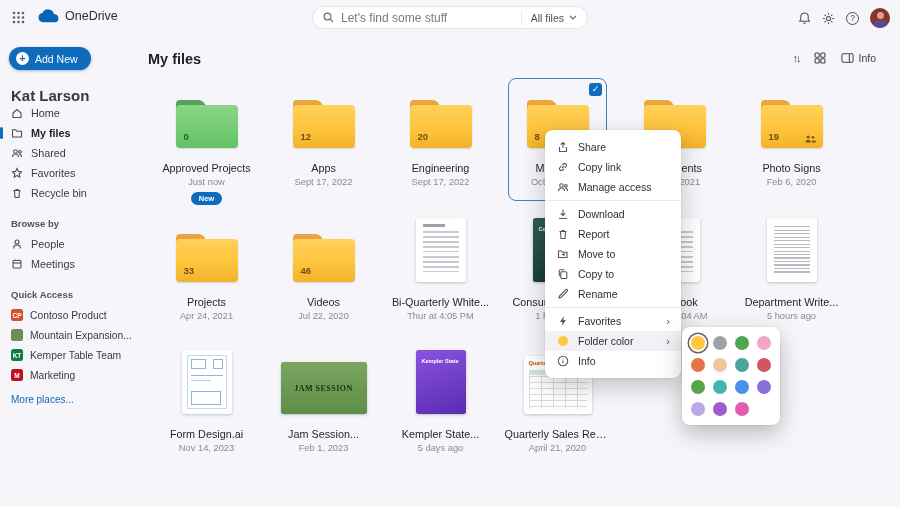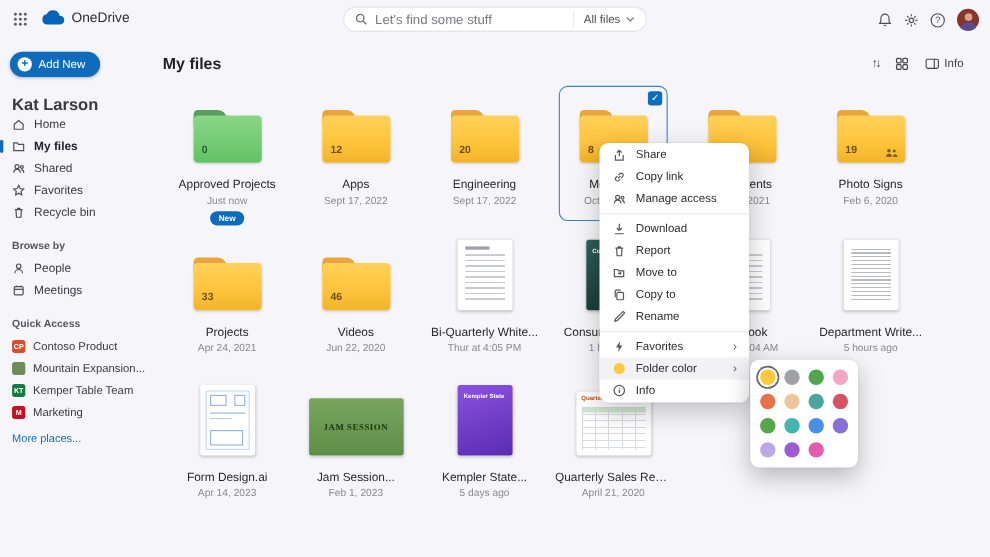--- a/index.html
+++ b/index.html
@@ -94,21 +94,21 @@
     background-image:repeating-linear-gradient(to bottom,#d8dae0 0,#d8dae0 1px,transparent 1px,transparent 6px),
                      repeating-linear-gradient(to right,#d8dae0 0,#d8dae0 1px,transparent 1px,transparent 12px); }
 
   .tile.selected::after { content:""; position:absolute; left:9px; right:9px; top:2px; height:121px;
     border:1.5px solid #3c82c6; border-radius:8px; pointer-events:none; }
   .sel-checkbox { position:absolute; top:7px; right:14px; width:13px; height:13px; background:#0f6cbd; border-radius:3px;
     color:#fff; font-size:9px; line-height:13px; text-align:center; z-index:3; cursor:pointer; }
 
   
   .ctx-menu { position:absolute; left:545px; top:130px; width:136px; background:#fff; border-radius:8px;
-    box-shadow:0 8px 24px rgba(0,0,0,.22), 0 0 0 1px rgba(0,0,0,.04); padding:1px 0; z-index:10; }
+    box-shadow:0 8px 24px rgba(0,0,0,.22), 0 0 0 1px rgba(0,0,0,.04); padding:7px 0; z-index:10; }
   .mi { display:flex; align-items:center; gap:9px; padding:0 11px; height:20px; font-size:10.5px; color:#2e2d33; cursor:pointer; }
   .mi.active { background:#f2f1f5;justify-content:space-between; }
   .mi .mi-icon { width:13px; display:flex; justify-content:center; flex:none; }
   .mi .mi-chevron { margin-left:auto; color:#57565c; font-size:11px; line-height:1; }
   .mi-divider { height:1px; background:#e9e8ec; margin:3px 0; }
   .color-dot { width:10px; height:10px; border-radius:50%; display:inline-block; }
 
   
   .color-panel { position:absolute; left:682px; top:327px; width:98px; background:#fff; border-radius:8px;
     box-shadow:0 8px 22px rgba(0,0,0,.25), 0 0 0 1px rgba(0,0,0,.04); padding:9px; z-index:11;
@@ -400,21 +400,21 @@
 
       <div class="tile">
         <div class="icon-area">
           <div class="folder">
             <div class="tab"></div>
               <div class="fbody"></div>
             <span class="fcount">46</span>
           </div>
         </div>
         <div class="fname">Videos</div>
-        <div class="fdate">Jun 22, 2020</div>
+        <div class="fdate">Jul 22, 2020</div>
       </div>
 
       <div class="tile">
         <div class="icon-area">
           <div class="doc">
             <div class="title-line"></div>
               <div class="lines"></div>
           </div>
         </div>
         <div class="fname">Bi-Quarterly White...</div>
@@ -459,21 +459,21 @@
           <div class="doc sketch">
             <div class="sk-frame"></div>
               <div class="sk1"></div>
               <div class="sk2"></div>
               <div class="sk3"></div>
               <div class="sk4"></div>
               <div class="sk5"></div>
           </div>
         </div>
         <div class="fname">Form Design.ai</div>
-        <div class="fdate">Apr 14, 2023</div>
+        <div class="fdate">Nov 14, 2023</div>
       </div>
 
       <div class="tile">
         <div class="icon-area">
           <div class="img-thumb">
             <span class="jam-text">JAM SESSION</span>
           </div>
         </div>
         <div class="fname">Jam Session...</div>
         <div class="fdate">Feb 1, 2023</div>

